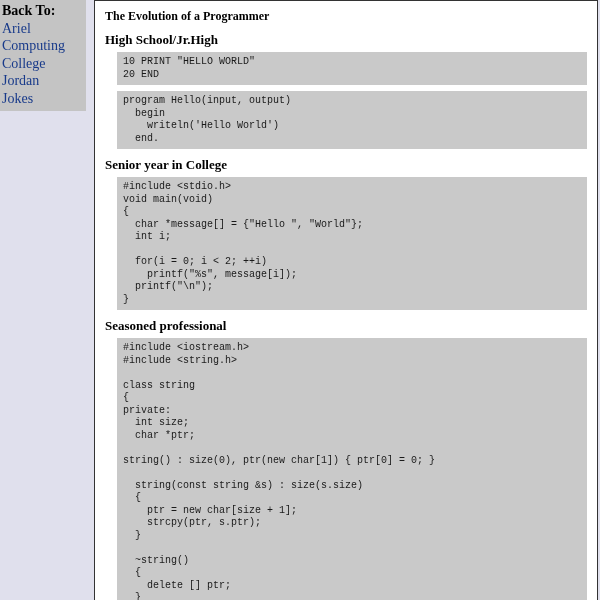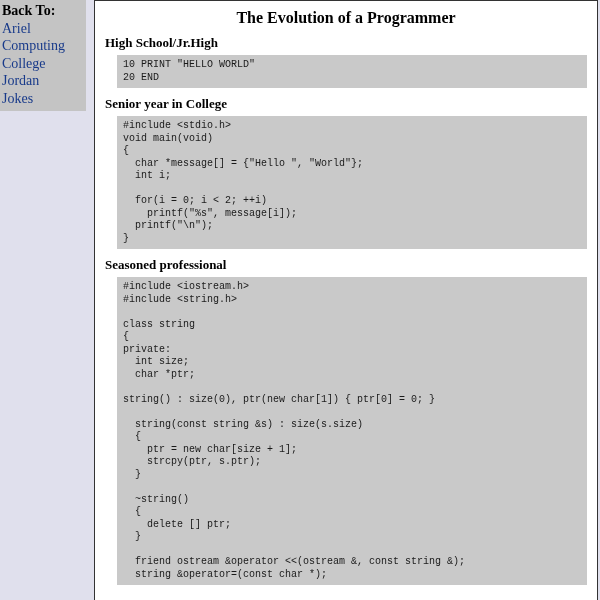--- a/index.html
+++ b/index.html
@@ -44,22 +44,22 @@
     right: 2px;
     bottom: -200px;
     border: 1px solid #333;
     border-bottom: none;
     background: #fff;
     box-sizing: border-box;
     padding: 4px 10px 10px 10px;
     overflow: hidden;
   }
   h1 {
-    text-align: center;
-    font-size: 16px;
+    text-align: left;
+    font-size: 12px;
     font-weight: bold;
     margin: 4px 0 8px 0;
   }
   h2 {
     font-size: 13px;
     font-weight: bold;
     margin: 8px 0 4px 0;
   }
   pre {
     background: #c9c9c9;
@@ -84,20 +84,24 @@
     <a href="#">Jokes</a>
   </div>
 
   <div class="main-wrap">
     <h1>The Evolution of a Programmer</h1>
 
     <h2>High School/Jr.High</h2>
     <pre>10 PRINT "HELLO WORLD"
 20 END</pre>
 
+    <pre>program Hello(input, output)
+  begin
+    writeln('Hello World')
+  end.</pre>
 
     <h2>Senior year in College</h2>
 
     <pre>#include &lt;stdio.h&gt;
 void main(void)
 {
   char *message[] = {"Hello ", "World"};
   int i;
 
   for(i = 0; i &lt; 2; ++i)

